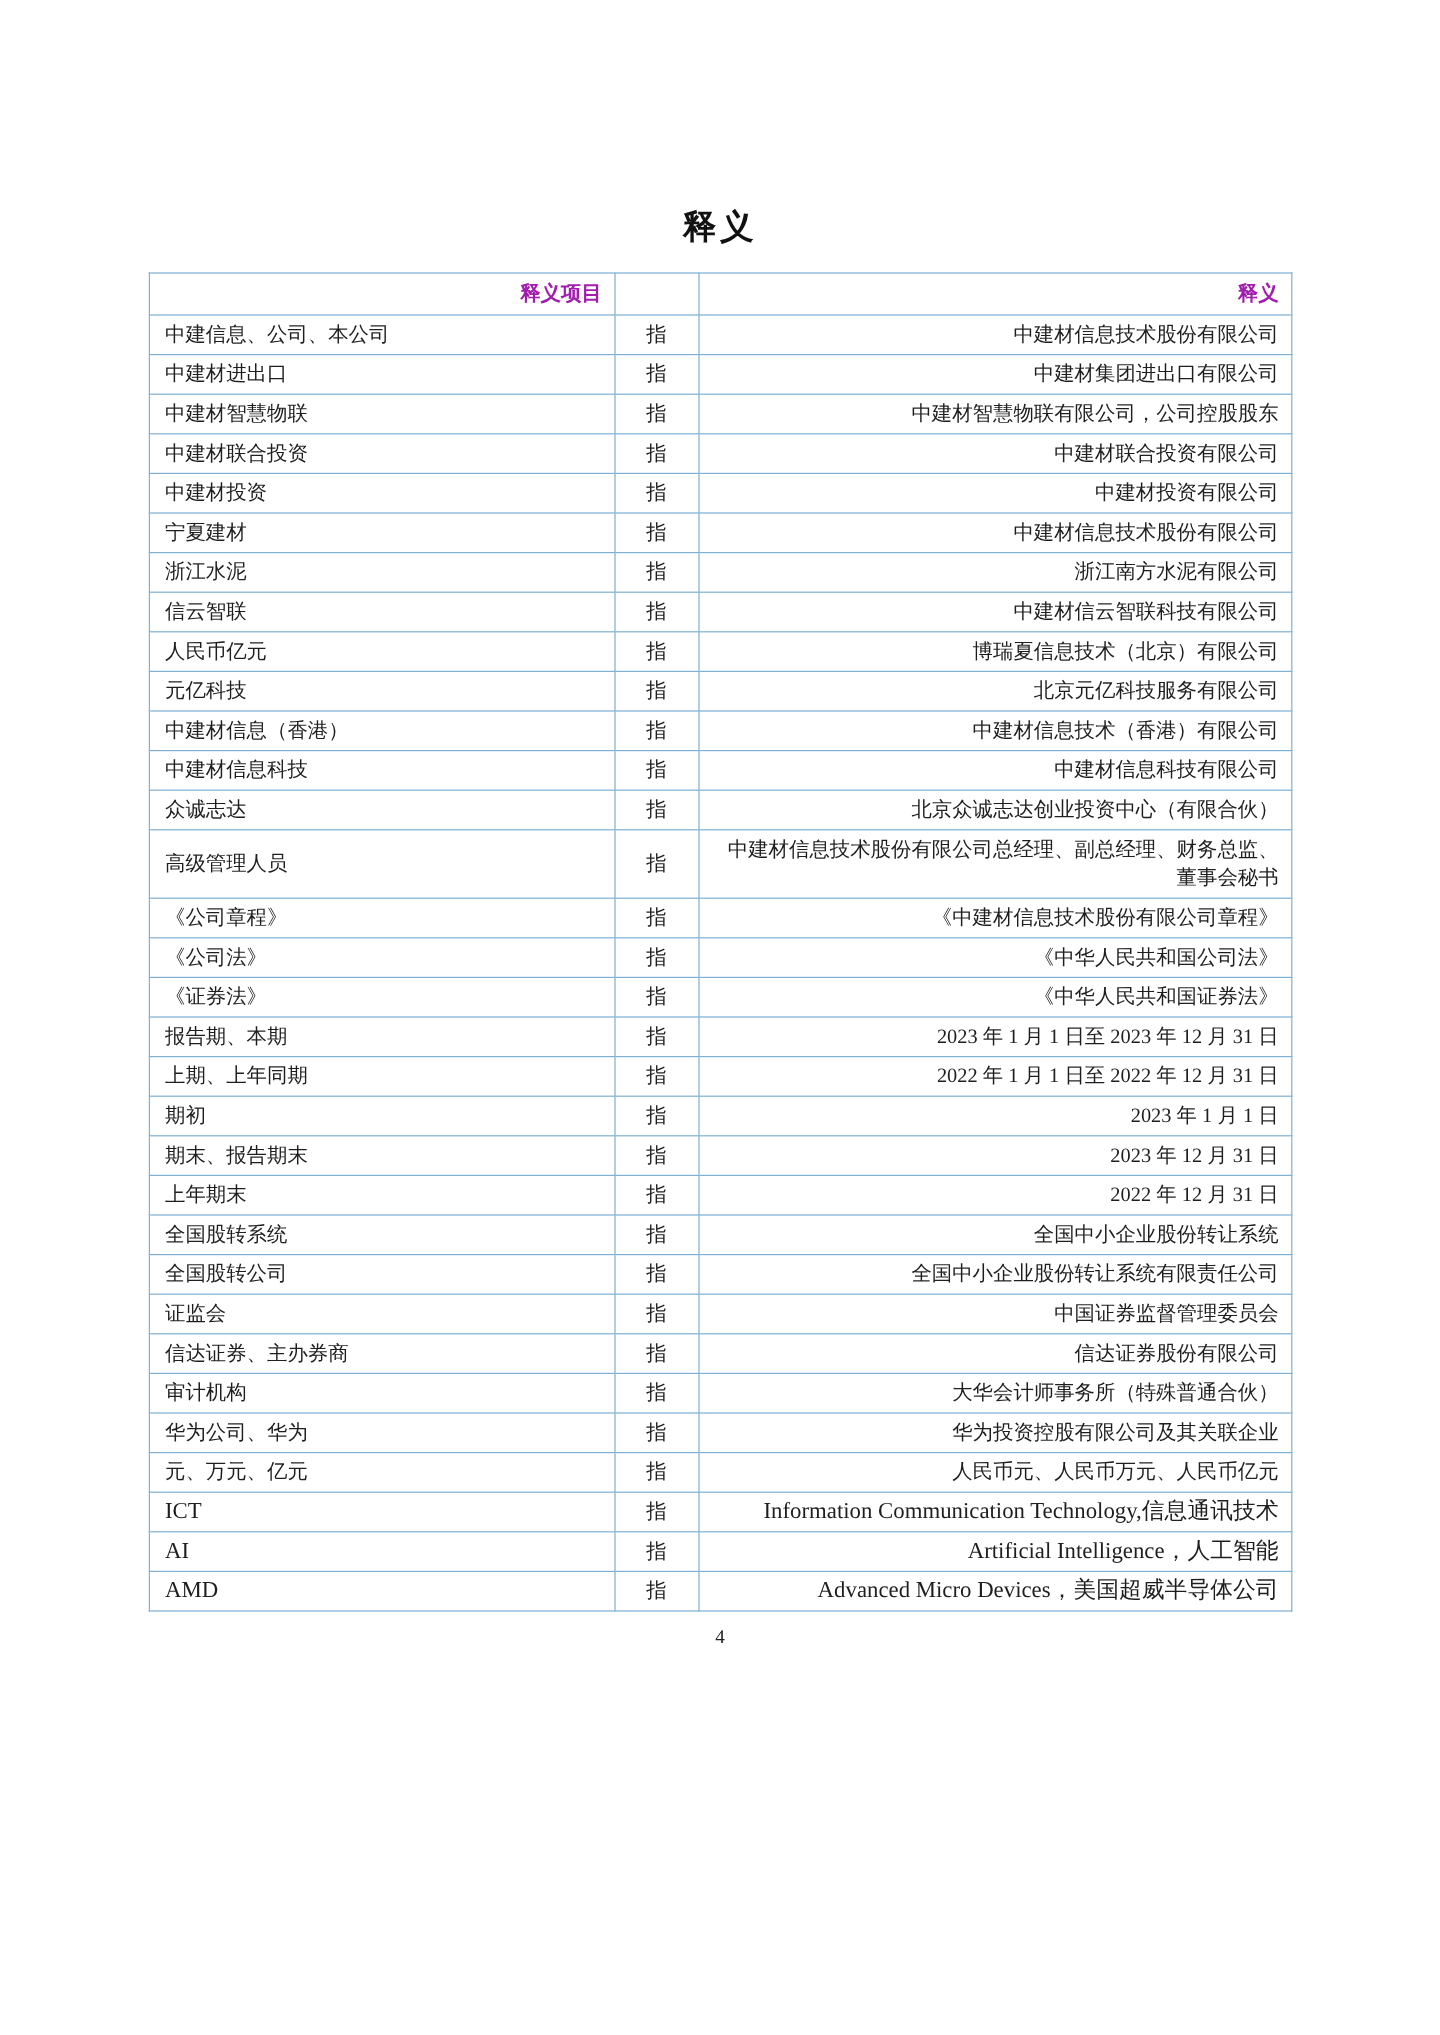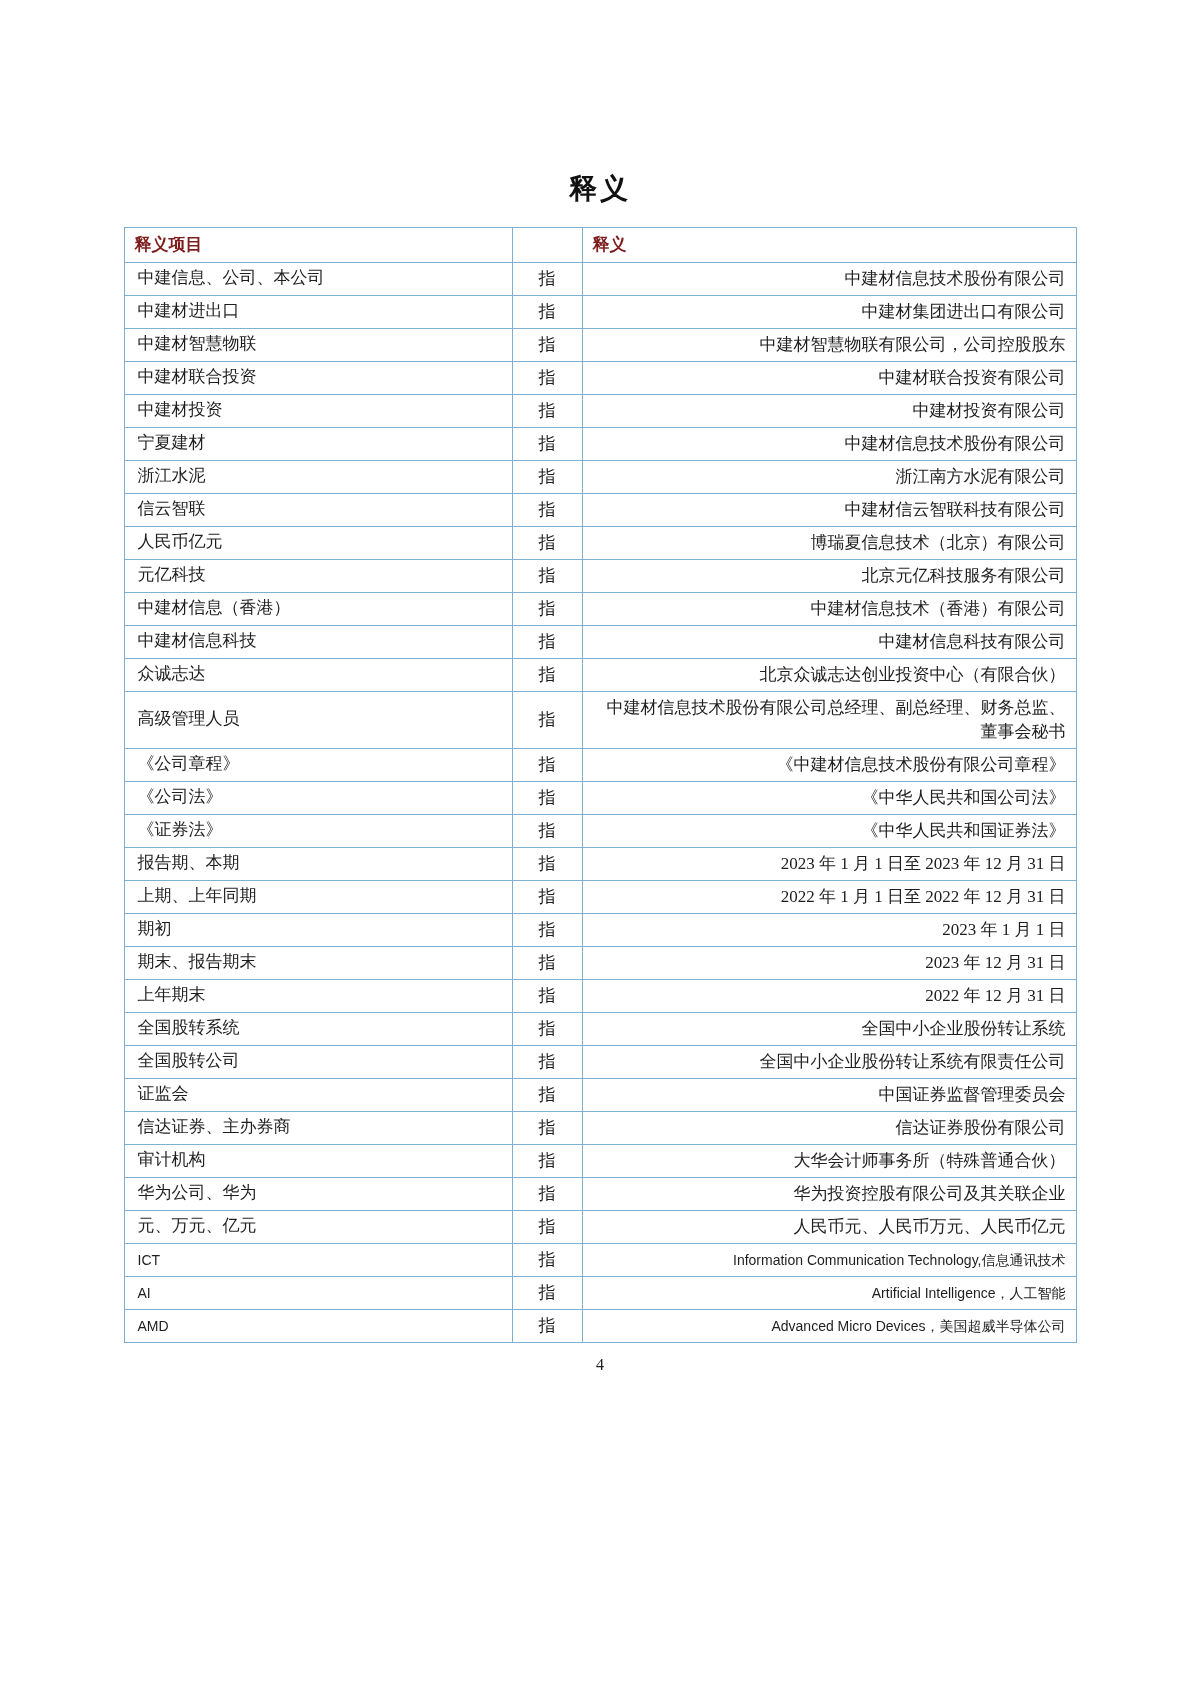--- a/index.html
+++ b/index.html
@@ -36,31 +36,31 @@
   .doc-table th,.doc-table td{
     border:1px solid var(--border);
     font-size:17px;
     line-height:24px;
     padding:4px 10px;
     vertical-align:middle;
     word-break:break-word;
   }
   .doc-table th{
     font-weight:bold;
-    text-align:left;
+    text-align:right;
     padding:5px 10px;
-    color:#7f1d1d;
-  }
-  td.cell-term{text-align:left;padding-left:13px;font-family:Liberation Mono, monospace;}
+    color:#a21caf;
+  }
+  td.cell-term{text-align:left;padding-left:13px;}
   td.cell-means{text-align:center;padding-left:2px;padding-right:2px;}
   td.cell-def{text-align:right;padding-left:11px;}
   tr.mono td.cell-term,
   tr.mono td.cell-def{
-    font-family:Liberation Sans, sans-serif;
-    font-size:14px;
+    font-family:Liberation Serif, serif;
+    font-size:19px;
   }
   .page-number{
     margin-top:13px;
     text-align:center;
     font-size:16px;
     color:#222;
   }
 </style>
 </head>
 <body>

